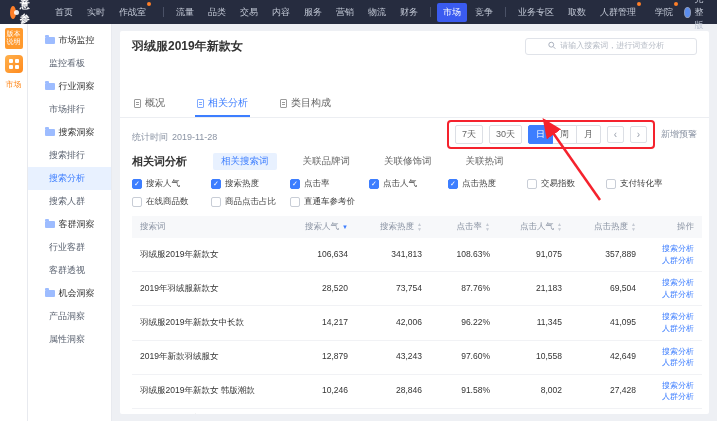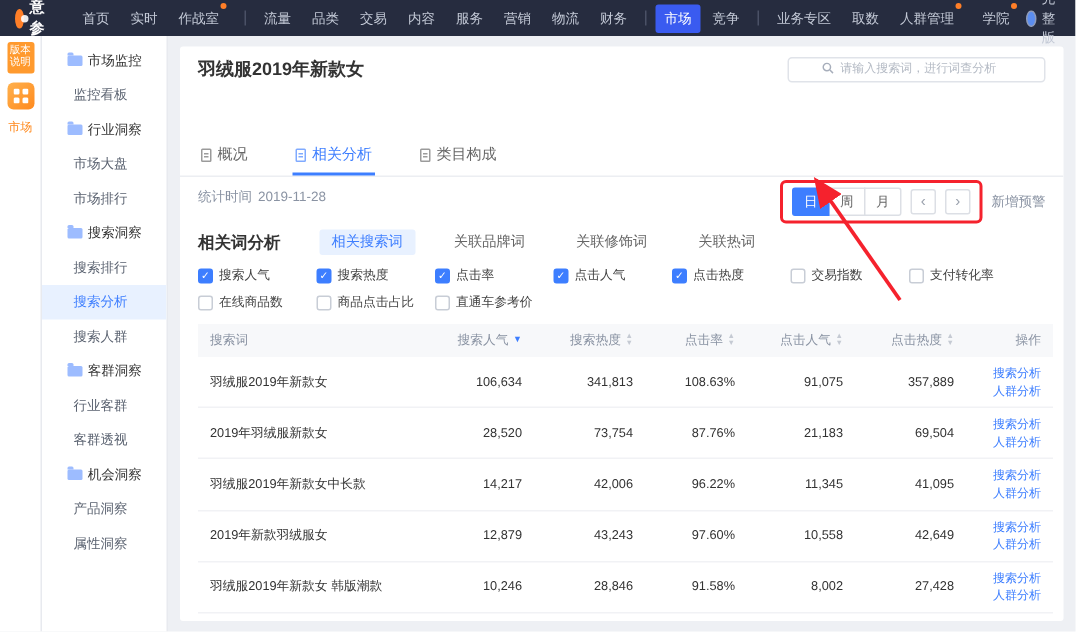--- a/index.html
+++ b/index.html
@@ -43,21 +43,21 @@
   .search-box { display: flex; align-items: flex-start; gap: 4px; border: 1px solid #e0e3e9; border-radius: 3px; padding: 2px 22px; width: 172px; height: 17px; background: #fff; }
   .search-box input { border: none; outline: none; font-size: 8px; color: #333; width: 100%; background: transparent; }
   .search-box input::placeholder { color: #b4bac4; }
 
   .tabs-row { display: flex; gap: 28px; padding: 0 12px; border-bottom: 1px solid #eceef2; }
   .tab { display: flex; align-items: center; gap: 4px; font-size: 10px; color: #666; padding: 6px 2px 5px; border-bottom: 2px solid transparent; cursor: pointer; margin-top: 31px; }
   .tab.active { color: #3d7eff; border-bottom-color: #3d7eff; }
   .doc-icon { width: 7px; height: 9px; border: 1px solid currentColor; border-radius: 1px; opacity: .65; position: relative; }
   .doc-icon::after { content:''; position:absolute; left:1px; top:2px; width:3px; height:1px; background:currentColor; box-shadow:0 2px 0 currentColor; }
 
-  .stats-row { display: flex; justify-content: space-between; align-items: flex-start; padding: 7px 12px; }
+  .stats-row { display: flex; justify-content: space-between; align-items: flex-end; padding: 7px 12px; }
   .stats-left { font-size: 9px; color: #8a93a3; }
   .stats-left .date { margin-left: 4px; }
   .stats-right { display: flex; align-items: center; }
   .controls-wrap { display: flex; align-items: center; gap: 6px; position: relative; padding: 0 2px; }
   .grp { display: flex; gap: 6px; }
   .range-btn { border: 1px solid #dcdfe5; background: #fff; color: #666; font-size: 9px; padding: 2px 6px; border-radius: 2px; cursor: pointer; font-family: inherit; }
   .seg { display: flex; }
   .seg-btn { border: 1px solid #dcdfe5; background: #fff; color: #666; font-size: 9px; padding: 2px 7px; margin-left: -1px; cursor: pointer; font-family: inherit; }
   .seg-btn:first-child { border-radius: 2px 0 0 2px; margin-left: 0; }
   .seg-btn:last-child { border-radius: 0 2px 2px 0; }
@@ -144,21 +144,20 @@
   <aside class="sidebar">
       <div class="side-group">
         <span class="folder-icon"></span>
         <span>市场监控</span>
       </div>
       <div class="side-item"><span>监控看板</span></div>
       <div class="side-group">
         <span class="folder-icon"></span>
         <span>行业洞察</span>
       </div>
-      <div class="side-item"><span>市场大盘</span></div>
       <div class="side-item"><span>市场排行</span></div>
       <div class="side-group">
         <span class="folder-icon"></span>
         <span>搜索洞察</span>
       </div>
       <div class="side-item"><span>搜索排行</span></div>
       <div class="side-item active"><span>搜索分析</span></div>
       <div class="side-item"><span>搜索人群</span></div>
       <div class="side-group">
         <span class="folder-icon"></span>
@@ -201,20 +200,24 @@
             <span>类目构成</span>
           </div>
         </div>
 
       <div class="stats-row">
         <div class="stats-left">
           <span>统计时间</span><span class="date">2019-11-28</span>
         </div>
         <div class="stats-right">
           <div class="controls-wrap">
+            <span class="grp">
+                <button class="range-btn">7天</button>
+                <button class="range-btn">30天</button>
+              </span>
             <span class="seg">
                 <button class="seg-btn active">日</button>
                 <button class="seg-btn">周</button>
                 <button class="seg-btn">月</button>
               </span>
             <button class="pager-btn">‹</button>
             <button class="pager-btn">›</button>
             <div class="annotation-rect"></div>
           </div>
           <span class="alert-link">新增预警</span>

